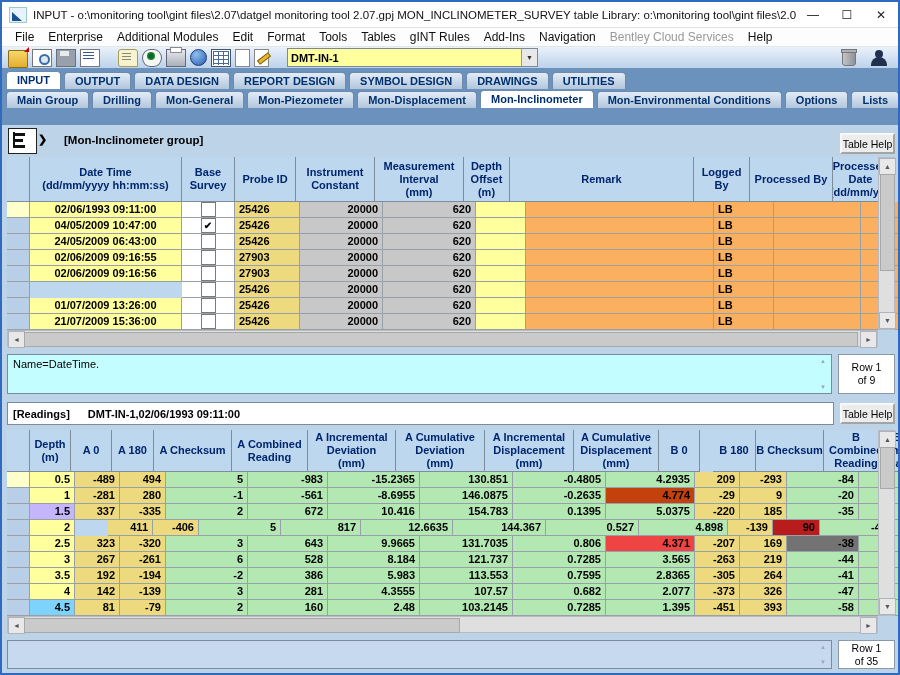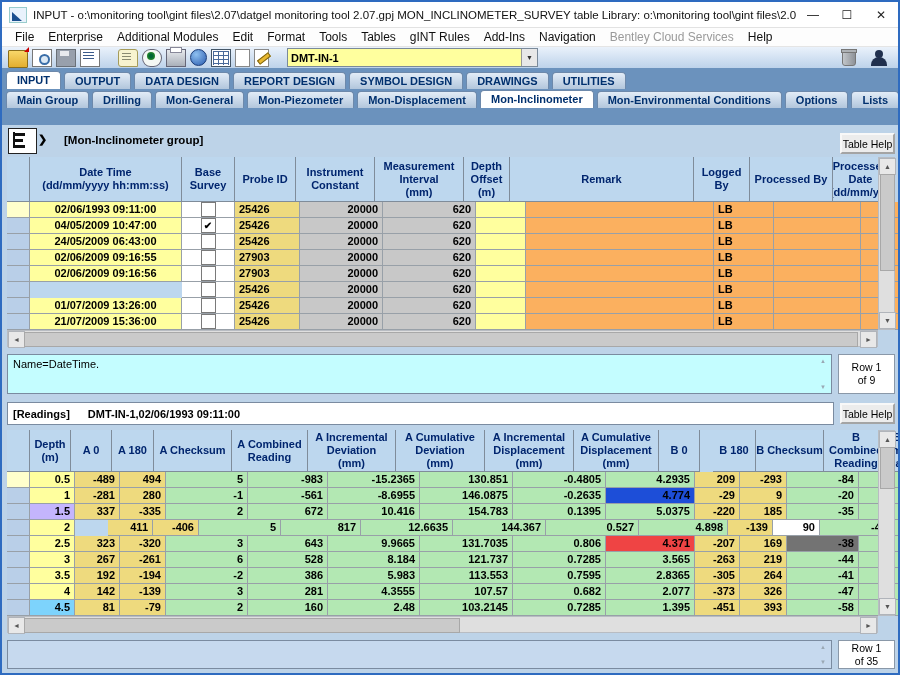--- a/index.html
+++ b/index.html
@@ -419,21 +419,21 @@
       <div class="trow">
         <div class="tcell ac" style="width: 22px; background: rgb(185, 207, 232);"></div>
         <div class="tcell ar" style="width: 40px; background: rgb(255, 255, 158);">1</div>
         <div class="tcell ar" style="width: 40px; background: rgb(238, 218, 126);">-281</div>
         <div class="tcell ar" style="width: 41px; background: rgb(238, 218, 126);">280</div>
         <div class="tcell ar" style="width: 77px; background: rgb(179, 232, 179);">-1</div>
         <div class="tcell ar" style="width: 75px; background: rgb(179, 232, 179);">-561</div>
         <div class="tcell ar" style="width: 87px; background: rgb(179, 232, 179);">-8.6955</div>
         <div class="tcell ar" style="width: 88px; background: rgb(179, 232, 179);">146.0875</div>
         <div class="tcell ar" style="width: 88px; background: rgb(179, 232, 179);">-0.2635</div>
-        <div class="tcell ar" style="width: 84px; background: #1d4ed8;">4.774</div>
+        <div class="tcell ar" style="width: 84px; background: #c2410c;">4.774</div>
         <div class="tcell ar" style="width: 40px; background: rgb(238, 218, 126);">-29</div>
         <div class="tcell ar" style="width: 42px; background: rgb(238, 218, 126);">9</div>
         <div class="tcell ar" style="width: 67px; background: rgb(179, 232, 179);">-20</div>
         <div class="tcell ar" style="width: 64px; background: rgb(179, 232, 179);">-38</div>
       </div>
       <div class="trow">
         <div class="tcell ac" style="width: 22px; background: rgb(185, 207, 232);"></div>
         <div class="tcell ar" style="width: 40px; background: #c4b5fd;">1.5</div>
         <div class="tcell ar" style="width: 40px; background: rgb(238, 218, 126);">337</div>
         <div class="tcell ar" style="width: 41px; background: rgb(238, 218, 126);">-335</div>
@@ -453,21 +453,21 @@
         <div class="tcell ar" style="width: 40px; background: rgb(255, 255, 158);">2</div>
         <div class="tcell ar" style="width: 40px; background: rgb(238, 218, 126); margin-left: 33px;">411</div>
         <div class="tcell ar" style="width: 41px; background: rgb(238, 218, 126);">-406</div>
         <div class="tcell ar" style="width: 77px; background: rgb(179, 232, 179);">5</div>
         <div class="tcell ar" style="width: 75px; background: rgb(179, 232, 179);">817</div>
         <div class="tcell ar" style="width: 87px; background: rgb(179, 232, 179);">12.6635</div>
         <div class="tcell ar" style="width: 88px; background: rgb(179, 232, 179);">144.367</div>
         <div class="tcell ar" style="width: 88px; background: rgb(179, 232, 179);">0.527</div>
         <div class="tcell ar" style="width: 84px; background: rgb(179, 232, 179);">4.898</div>
         <div class="tcell ar" style="width: 40px; background: rgb(238, 218, 126);">-139</div>
-        <div class="tcell ar" style="width: 42px; background: #ffffff;">90</div>
+        <div class="tcell ar" style="width: 42px; background: #b91c1c;">90</div>
         <div class="tcell ar" style="width: 67px; background: rgb(179, 232, 179);">-49</div>
         <div class="tcell ar" style="width: 64px; background: rgb(179, 232, 179);">-229</div>
       </div>
       <div class="trow">
         <div class="tcell ac" style="width: 22px; background: rgb(185, 207, 232);"></div>
         <div class="tcell ar" style="width: 40px; background: rgb(255, 255, 158);">2.5</div>
         <div class="tcell ar" style="width: 40px; background: rgb(238, 218, 126);">323</div>
         <div class="tcell ar" style="width: 41px; background: rgb(238, 218, 126);">-320</div>
         <div class="tcell ar" style="width: 77px; background: rgb(179, 232, 179);">3</div>
         <div class="tcell ar" style="width: 75px; background: rgb(179, 232, 179);">643</div>

